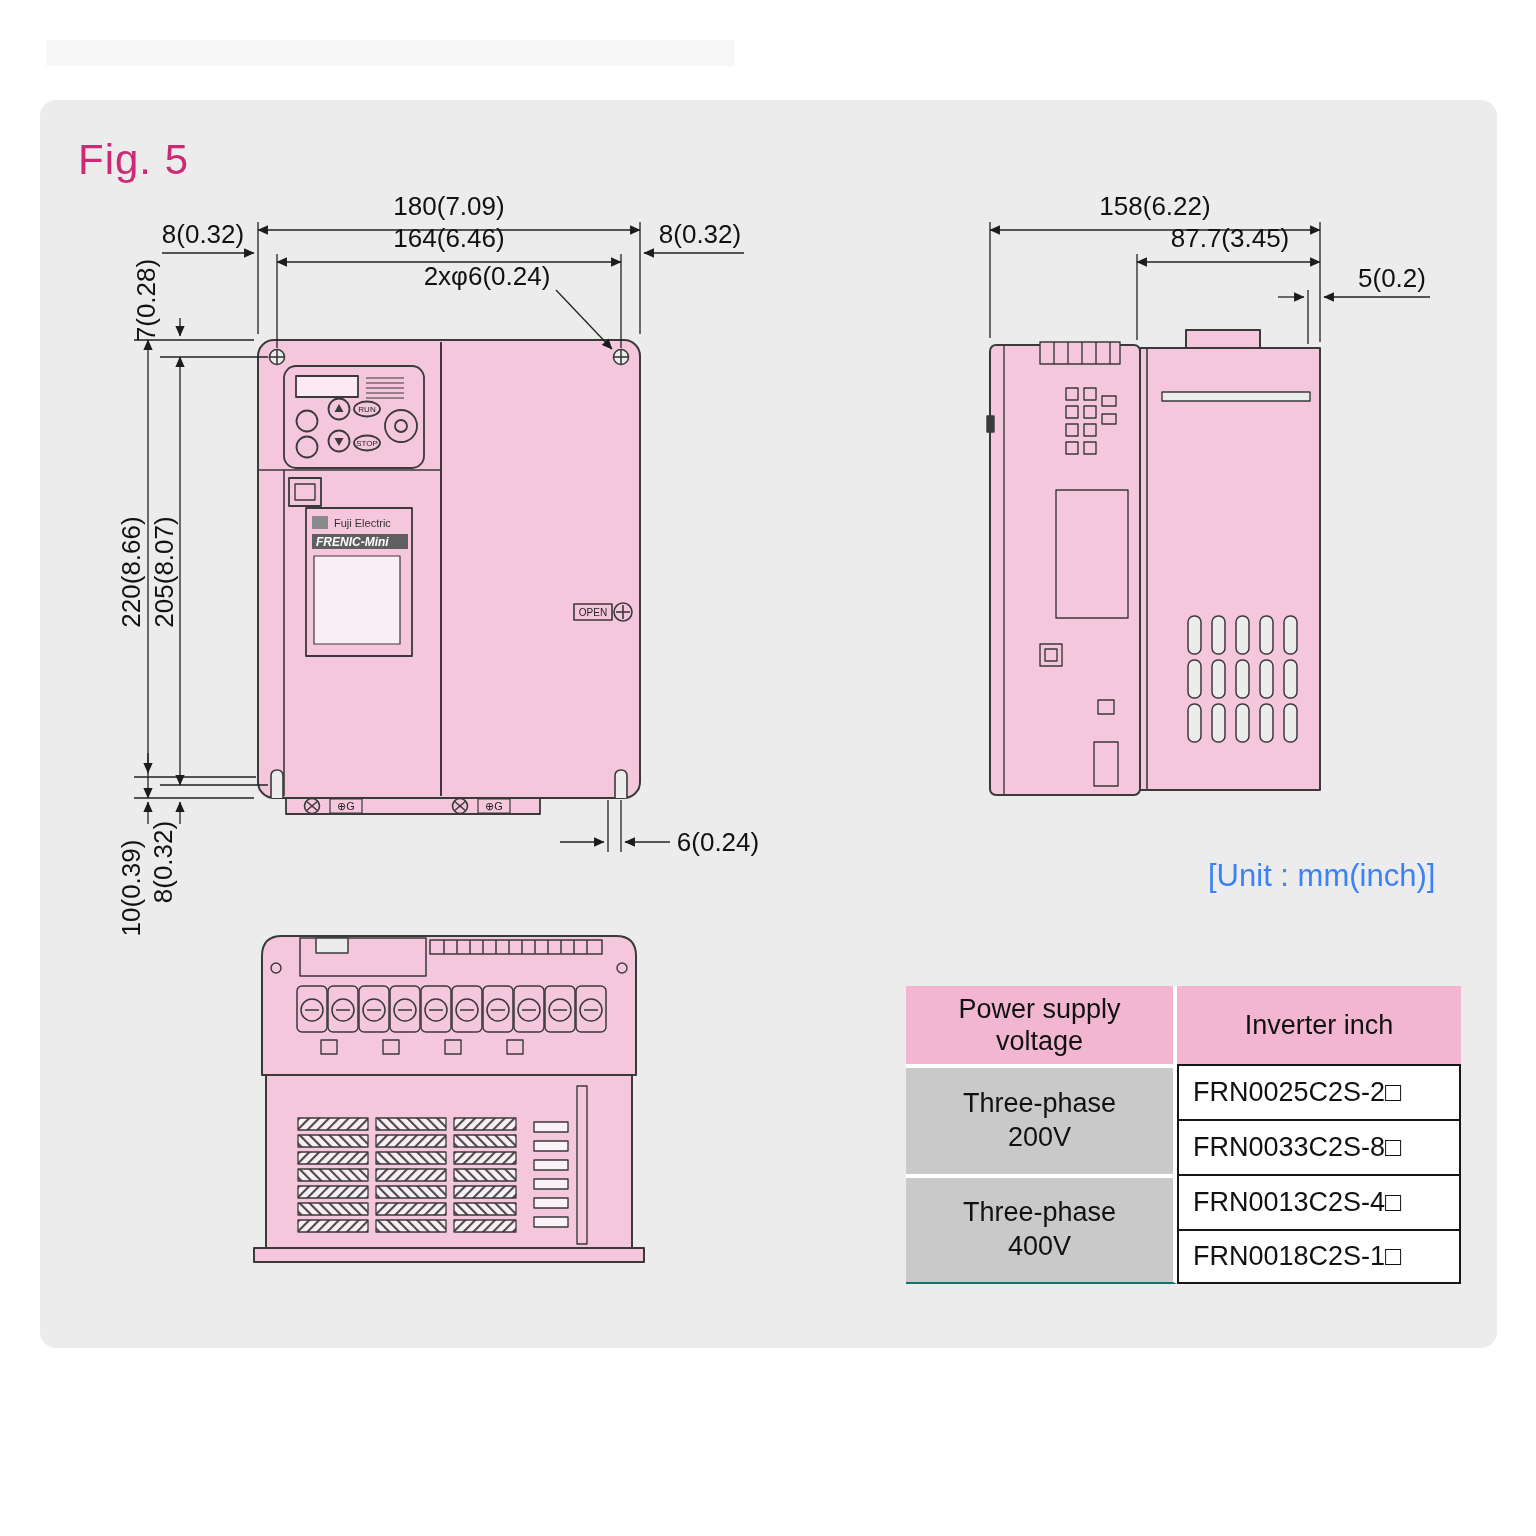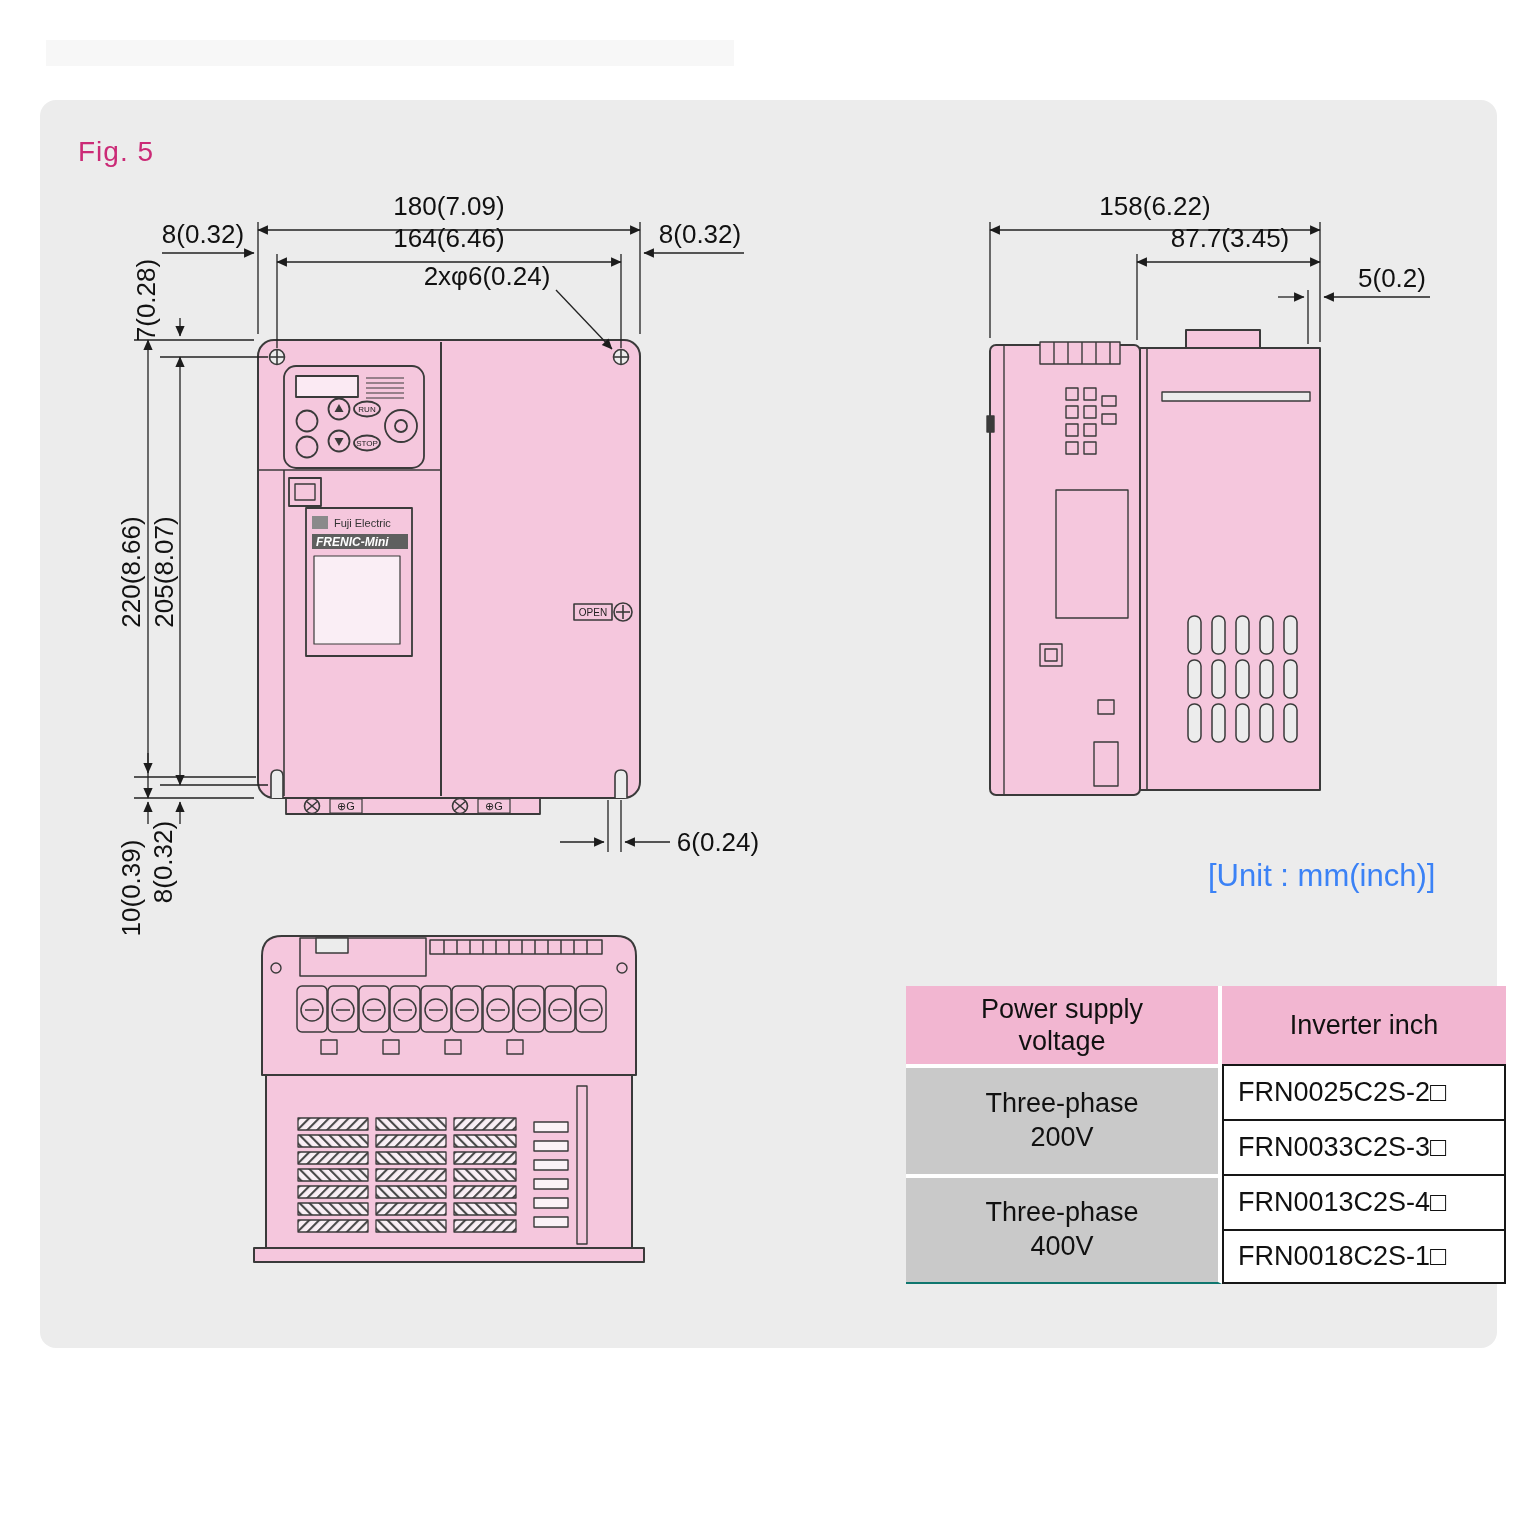--- a/index.html
+++ b/index.html
@@ -1,27 +1,27 @@
 <!DOCTYPE html>
 <html><head>
 <meta charset="utf-8">
 <style>
   *{margin:0;padding:0;box-sizing:border-box}
   html,body{width:1536px;height:1536px;background:#fff;font-family:"Liberation Sans",sans-serif;position:relative;overflow:hidden}
   .top-strip{position:absolute;left:46px;top:40px;width:688px;height:26px;background:#f7f7f7}
   .panel{position:absolute;left:40px;top:100px;width:1457px;height:1248px;background:#ececec;border-radius:16px}
-  .fig-title{position:absolute;left:78px;top:136px;font-size:28px;font-weight:500;color:#cb2a76;letter-spacing:1px}
+  .fig-title{position:absolute;left:78px;top:136px;font-size:42px;font-weight:500;color:#cb2a76;letter-spacing:1px}
   .unit-note{position:absolute;left:1208px;top:858px;font-size:31px;color:#3b82f6}
   svg.drawing{position:absolute;left:0;top:0}
   svg text{font-family:"Liberation Sans",sans-serif}
   .dim-labels text{font-size:26px;fill:#111;stroke:none}
   .device-labels text{stroke:none}
   .spec-table{position:absolute;left:906px;top:986px;border-collapse:separate;border-spacing:0;font-size:27px;color:#111}
   .spec-table th{background:#f2b6d1;font-weight:400;height:78px;vertical-align:middle;text-align:center}
-  .spec-table th.col-voltage{width:316px;border-right:4px solid #fff}
+  .spec-table th.col-voltage{width:271px;border-right:4px solid #fff}
   .spec-table th.col-type{width:284px}
   .spec-table td.volt{background:#c9c9c9;text-align:center;vertical-align:middle;border-right:4px solid #fff}
   .spec-table td.volt.grp2{border-top:4px solid #fff;border-bottom:2px solid #0f766e}
   .spec-table td.volt.grp1{border-top:4px solid #fff}
   .spec-table td.volt .wrap{width:190px;margin:10px auto;line-height:1.25}
   .spec-table th .hwrap{width:212px;margin:0 auto;line-height:1.2}
   .spec-table td.type{background:#fff;border:2px solid #161616;border-bottom:none;padding-left:14px;height:55px;vertical-align:middle;width:284px}
   .spec-table tr.last td.type{border-bottom:2px solid #161616}
 </style>
 </head>
@@ -323,21 +323,21 @@
     </tr>
   </thead>
   <tbody>
     <tr>
       <td class="volt grp1" rowspan="2">
           <div class="wrap">Three-phase 200V</div>
         </td>
       <td class="type">FRN0025C2S-2□</td>
     </tr>
     <tr>
-      <td class="type">FRN0033C2S-3□</td>
+      <td class="type">FRN0033C2S-8□</td>
     </tr>
     <tr>
       <td class="volt grp2" rowspan="2">
           <div class="wrap">Three-phase 400V</div>
         </td>
       <td class="type">FRN0013C2S-4□</td>
     </tr>
     <tr class="last">
       <td class="type">FRN0018C2S-1□</td>
     </tr>

